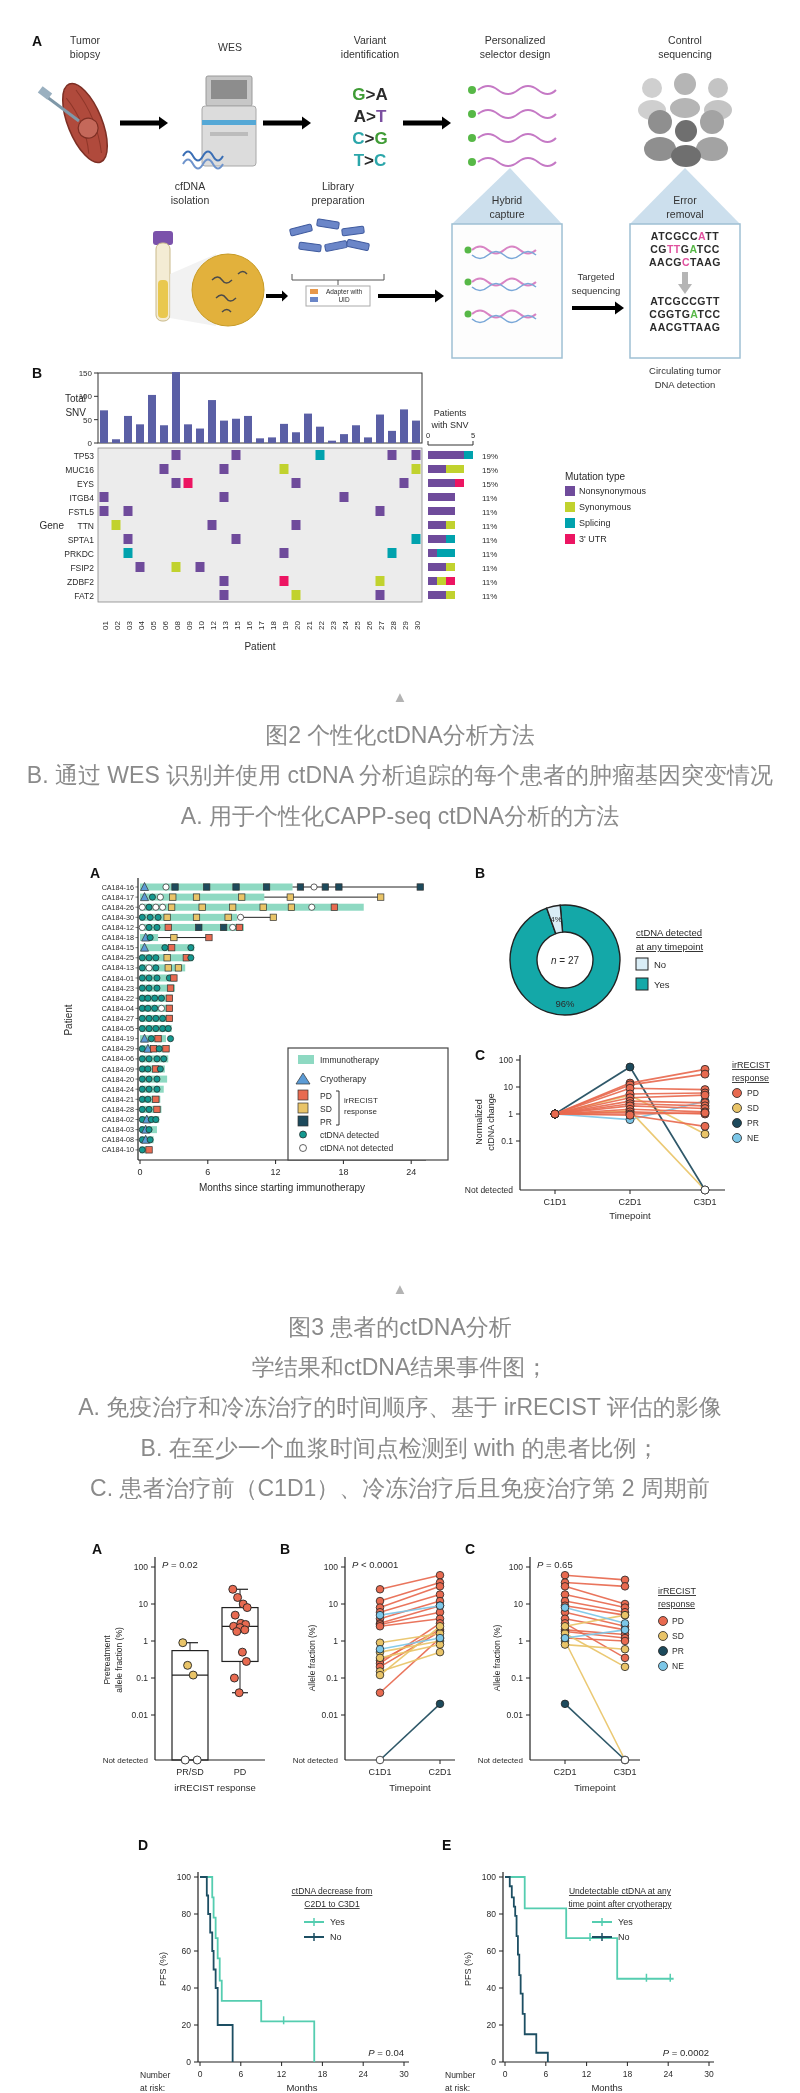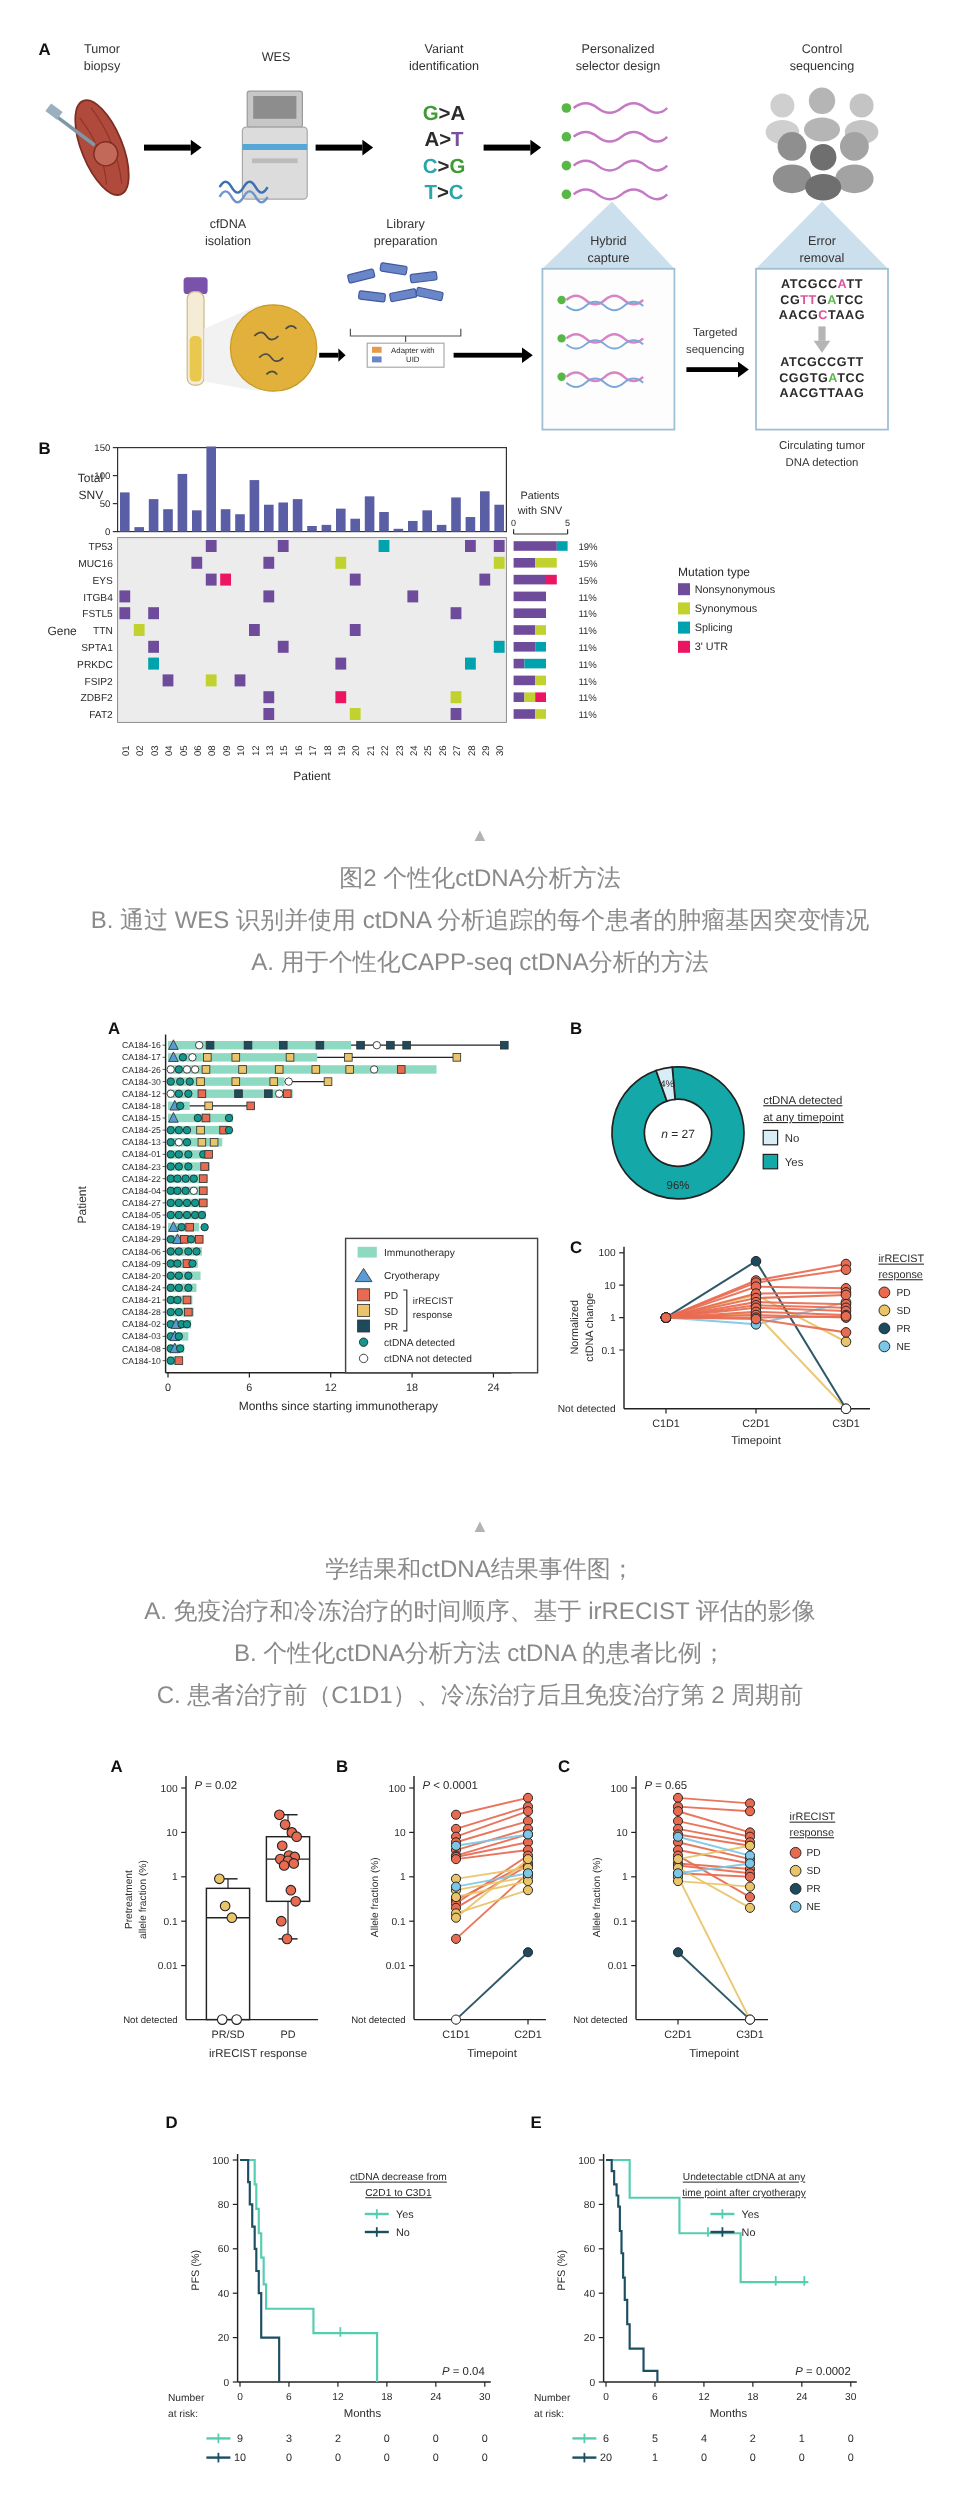--- a/index.html
+++ b/index.html
@@ -5,21 +5,21 @@
 html,body{margin:0;padding:0;background:#fff;}
 body{width:800px;font-family:"Liberation Sans","DejaVu Sans",sans-serif;}
 .page{width:800px;margin:0 auto;padding-top:28px;}
 figure.fig{margin:0;text-align:center;}
 svg{display:block;margin:0 auto;}
 svg text{font-family:"Liberation Sans","DejaVu Sans",sans-serif;fill:#2b2b2b;}
 .plab{font-size:14px;font-weight:bold;fill:#111;}
 .steplab{font-size:10.5px;fill:#333;text-anchor:middle;}
 .smalllab{font-size:9.5px;fill:#333;text-anchor:middle;}
 .divider{text-align:center;color:#b3b3b3;font-size:15px;margin:30px 0 10px;}
-.caption{text-align:center;color:#8a8a8a;font-size:20px;line-height:1.75;padding:0 6px;}
+.caption{text-align:center;color:#8a8a8a;font-size:23px;line-height:1.75;padding:0 6px;}
 .caption p{margin:0;}
 </style>
 </head>
 <body>
 
 <div class="page">
 
 <figure class="fig">
 <svg id="fig2" viewBox="0 0 760 630" width="760" height="630">
   <text class="plab" x="12" y="18">A</text>
@@ -714,23 +714,24 @@
           <circle cx="717" cy="263" r="4.5" fill="#1d4a5c" stroke="#222" stroke-width="0.8"></circle>
           <text x="727" y="266" font-size="8.5">PR</text>
           <circle cx="717" cy="278" r="4.5" fill="#7cc7e8" stroke="#222" stroke-width="0.8"></circle>
           <text x="727" y="281" font-size="8.5">NE</text>
         </g>
 </svg>
 </figure>
 
 <div class="divider">▲</div>
 <div class="caption" id="cap3">
+      <p>图3 患者的ctDNA分析</p>
       <p>学结果和ctDNA结果事件图；</p>
       <p>A. 免疫治疗和冷冻治疗的时间顺序、基于 irRECIST 评估的影像</p>
-      <p>B. 个性化ctDNA分析方法 ctDNA 的患者比例；</p>
+      <p>B. 在至少一个血浆时间点检测到 with 的患者比例；</p>
       <p>C. 患者治疗前（C1D1）、冷冻治疗后且免疫治疗第 2 周期前</p>
     </div>
 
 <figure class="fig" style="margin-top:24px">
 <svg id="fig4" viewBox="0 0 640 620" width="640" height="620">
   <text class="plab" x="12" y="22">A</text>
   <text class="plab" x="200" y="22">B</text>
   <text class="plab" x="385" y="22">C</text>
   <text class="plab" x="58" y="318">D</text>
   <text class="plab" x="362" y="318">E</text>

